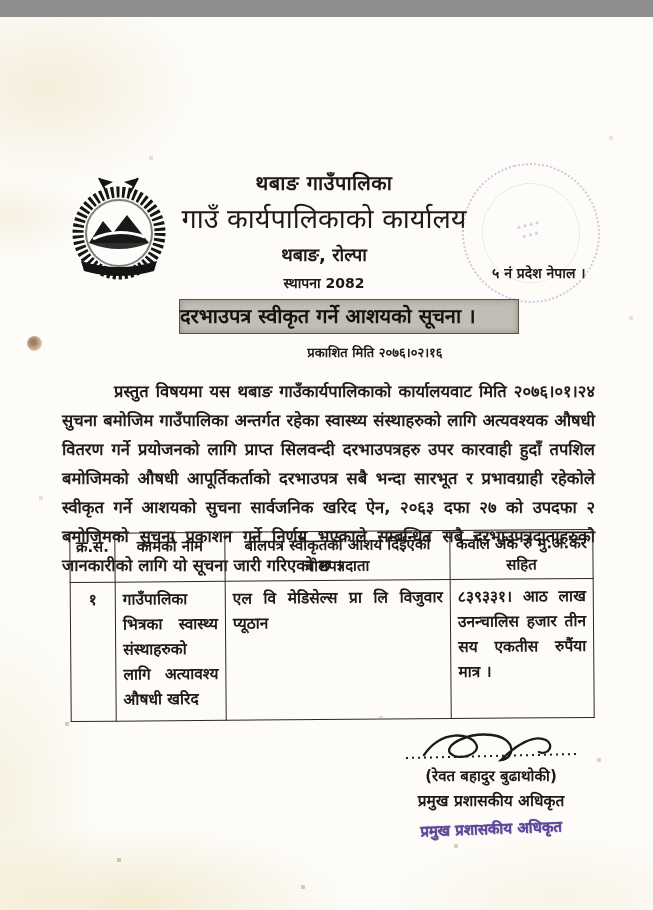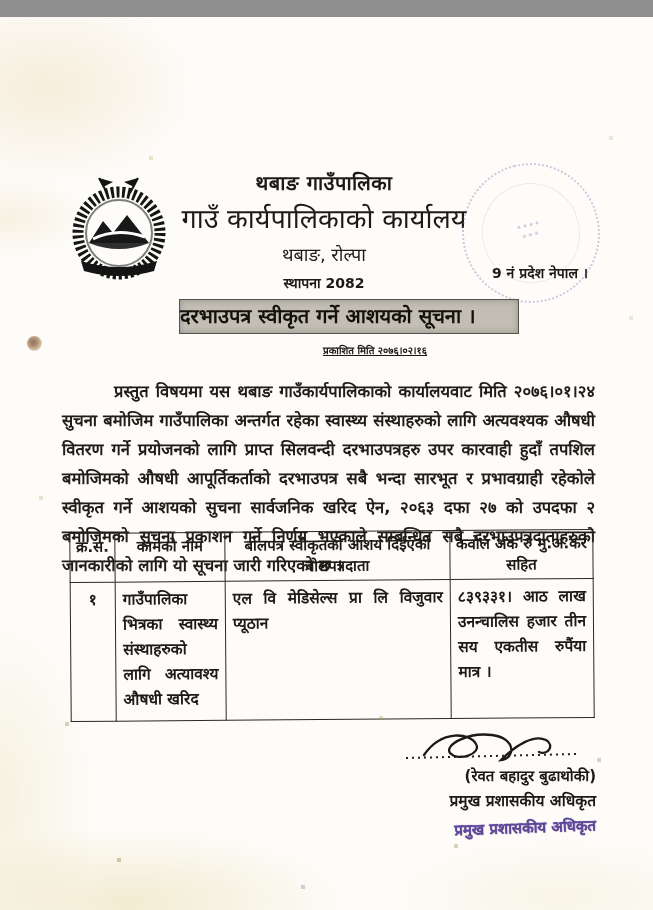--- a/index.html
+++ b/index.html
@@ -14,54 +14,54 @@
       radial-gradient(ellipse 140px 260px at 0px 780px, rgba(205,178,72,0.14), transparent 72%),
       radial-gradient(ellipse 260px 90px at 560px 880px, rgba(205,178,72,0.10), transparent 72%),
       #fdfcf9;
     padding-left: 16px;
   }
   
   .emblem{position:absolute;left:58px;top:158px;width:122px;height:110px;}
   .hdr{position:absolute;left:148px;top:152px;width:352px;text-align:center;}
   .hdr .muni{font-size:20px;font-weight:700;letter-spacing:.5px;}
   .hdr .office{font-size:27px;font-weight:400;margin-top:3px;}
-  .hdr .addr{font-size:18px;font-weight:400;margin-top:6px;}
+  .hdr .addr{font-size:18px;font-weight:700;margin-top:6px;}
   .hdr .estd{font-size:14px;font-weight:700;margin-top:7px;}
   .province{position:absolute;left:492px;top:246px;font-size:14px;font-weight:700;white-space:nowrap;}
   
   .stamp-top{position:absolute;left:462px;top:146px;width:138px;height:140px;opacity:.5;transform:rotate(-14deg);}
   .stamp-top .c1{position:absolute;inset:0;border:2px dotted rgba(134,112,188,.75);border-radius:50%;}
   .stamp-top .c2{position:absolute;inset:20px;border:1.5px dotted rgba(134,112,188,.6);border-radius:50%;}
   .stamp-top .tx{position:absolute;left:18px;top:58px;width:100px;font-size:8px;line-height:10px;color:rgba(110,88,170,.85);filter:blur(.4px);text-align:center;font-weight:700;}
   
   .title-box{
     position:absolute;left:179px;top:282px;width:338px;height:33px;
     background:#c2beb5;border:1.5px solid #57534b;box-shadow:inset 0 0 6px rgba(60,56,48,.35);
     text-align:left;line-height:32px;font-size:20px;font-weight:700;color:#131109;white-space:nowrap;
   }
-  .published{position:absolute;left:278px;top:326px;width:194px;text-align:center;font-size:10px;font-weight:700;text-decoration:underline;}
+  .published{position:absolute;left:278px;top:326px;width:194px;text-align:center;font-size:13px;font-weight:700;}
   
   .body-text{
     position:absolute;left:62px;top:360px;width:533px;
     font-size:16.5px;line-height:29px;font-weight:700;
     text-align:justify;text-indent:52px;color:#201c17;margin:0;
   }
   
   table.notice{
     position:absolute;left:70px;top:514px;width:523px;border-collapse:collapse;
     transform:rotate(-0.45deg);table-layout:fixed;
   }
   table.notice th,table.notice td{border:1.6px solid #2b2722;font-weight:700;color:#1e1a15;}
   table.notice th{font-size:15px;padding:3px 4px;text-align:center;vertical-align:top;line-height:21px;}
   table.notice td{font-size:15.5px;padding:5px 7px 8px 7px;vertical-align:top;line-height:25px;}
   td.c-sn{text-align:center;}
   td.c-work,td.c-bidder,td.c-amount{text-align:justify;}
   tr.data-row{height:112px;}
   
-  .sig-block{position:absolute;left:386px;top:708px;width:210px;text-align:right;}
+  .sig-block{position:absolute;left:386px;top:708px;width:210px;text-align:center;}
   .sig-svg{display:block;margin:0 auto -4px auto;}
   .sig-name{font-size:15px;font-weight:700;}
   .sig-desig{font-size:15.5px;font-weight:700;margin-top:4px;}
   .sig-stamp{
     font-size:15px;font-weight:700;margin-top:7px;color:#5c489c;
     transform:rotate(-2deg);text-shadow:0 0 1px rgba(92,72,156,.75), .5px .5px 0 rgba(150,60,90,.35);
   }
   
   .hole{position:absolute;left:27px;top:319px;width:15px;height:15px;border-radius:50%;opacity:.85;
     background:radial-gradient(circle at 42% 42%, #8a684c 18%, #c3a384 55%, #ecdcc6 78%, rgba(236,220,198,0));}
@@ -91,21 +91,21 @@
     <path d="M35,64 Q59,52 87,62" stroke="#fdfcf9" stroke-width="3" fill="none"></path>
     <path d="M23,86 Q61,98 99,86 L96,96 Q61,106 26,96 Z" fill="#141414"></path>
   </svg>
 
   <div class="hdr">
     <div class="muni">थबाङ गाउँपालिका</div>
     <div class="office">गाउँ कार्यपालिकाको कार्यालय</div>
     <div class="addr">थबाङ, रोल्पा</div>
     <div class="estd">स्थापना 2082</div>
   </div>
-  <div class="province">9 नं प्रदेश नेपाल ।</div>
+  <div class="province">५ नं प्रदेश नेपाल ।</div>
 
   <div class="stamp-top">
     <div class="c1"></div>
     <div class="c2"></div>
     <div class="tx">॰ ॰ ॰ ॰<br>॰ ॰ ॰</div>
   </div>
 
   <div class="title-box">दरभाउपत्र स्वीकृत गर्ने आशयको सूचना ।</div>
   <div class="published">प्रकाशित मिति २०७६।०२।१६</div>
 

